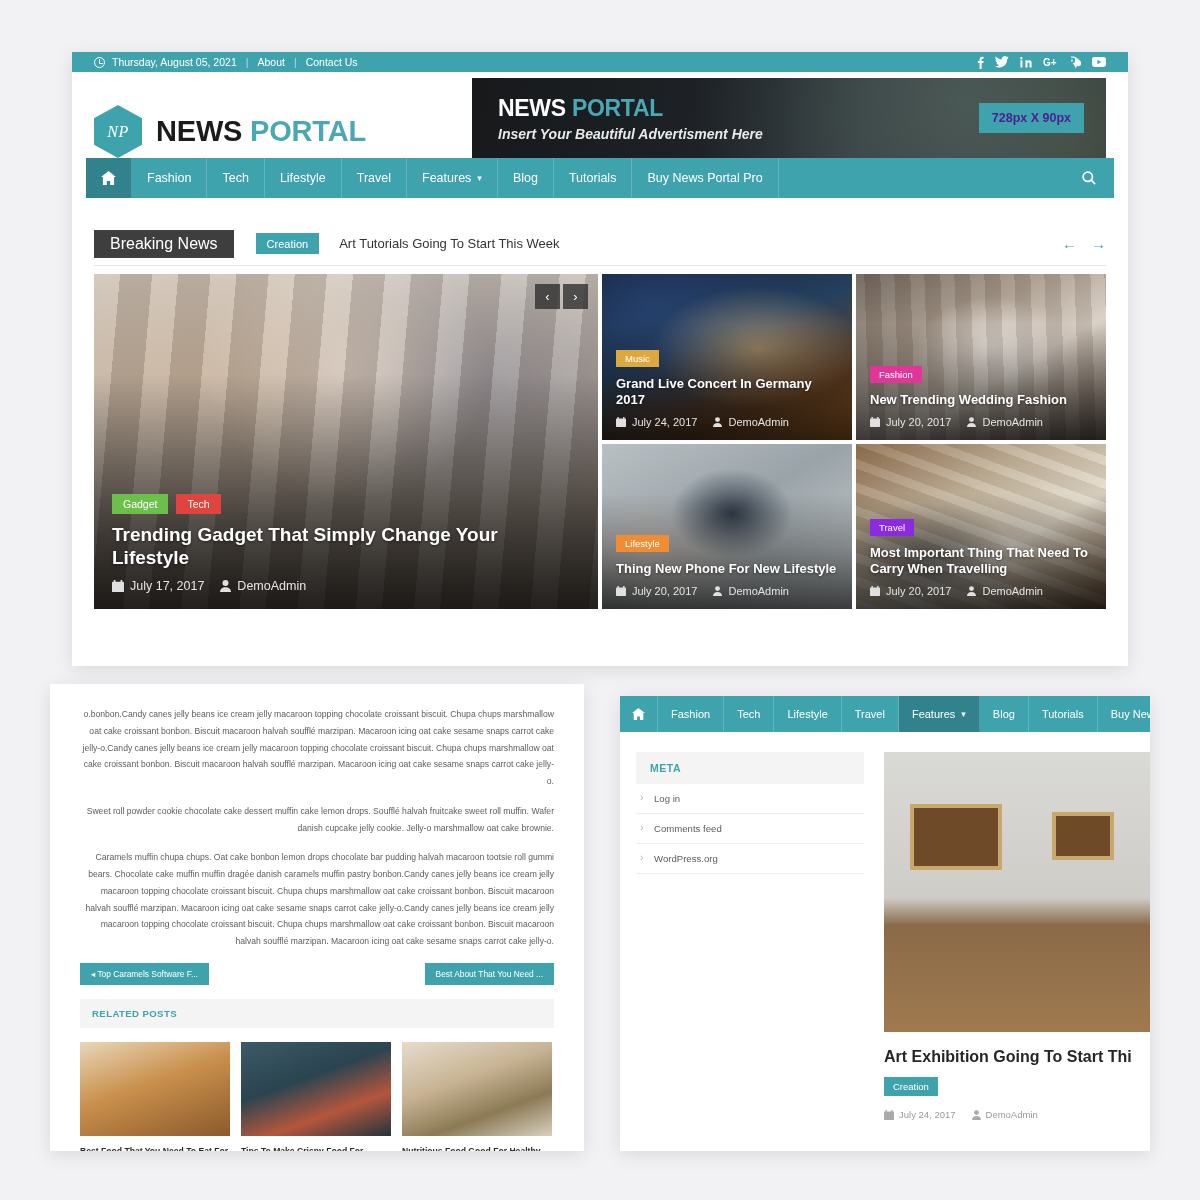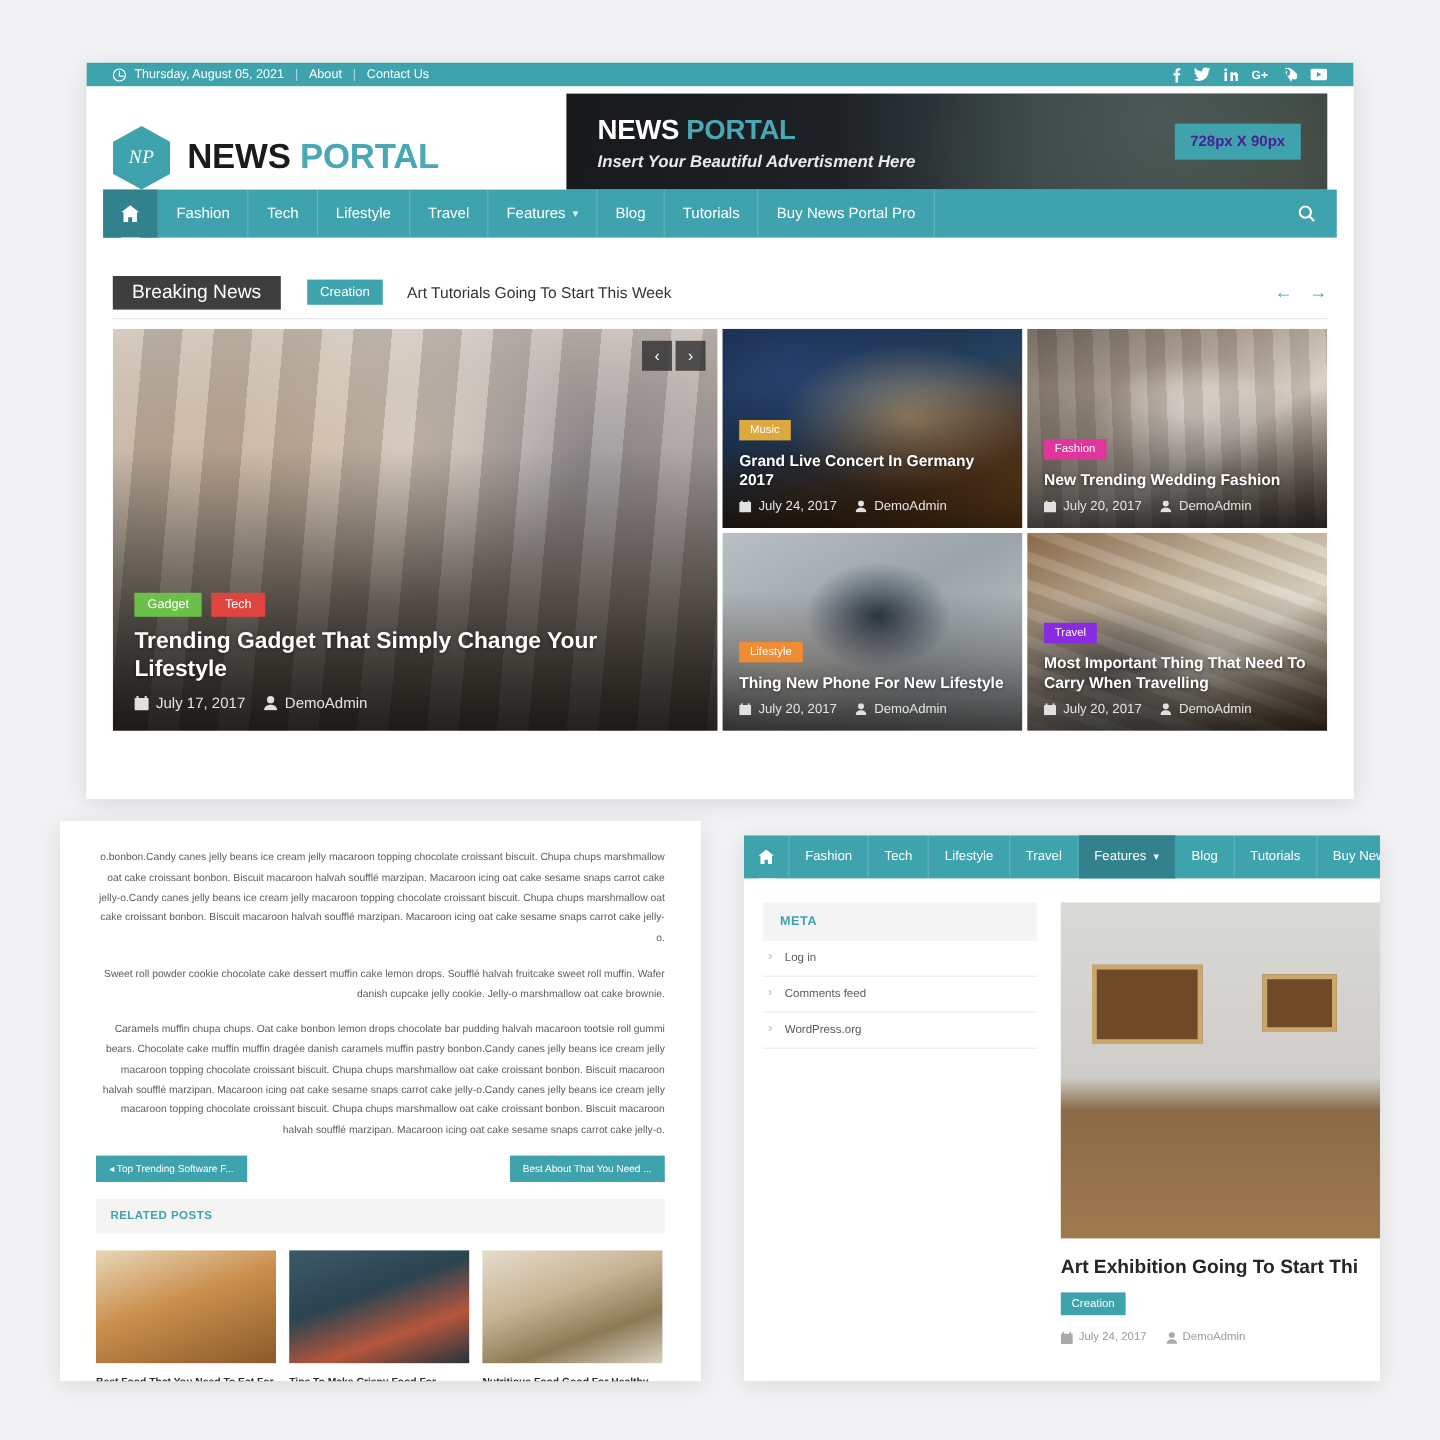--- a/index.html
+++ b/index.html
@@ -478,21 +478,21 @@
   </div>
 </div>
 
 <div id="bl-card">
   <div id="bl-inner">
     <p>o.bonbon.Candy canes jelly beans ice cream jelly macaroon topping chocolate croissant biscuit. Chupa chups marshmallow oat cake croissant bonbon. Biscuit macaroon halvah soufflé marzipan. Macaroon icing oat cake sesame snaps carrot cake jelly-o.Candy canes jelly beans ice cream jelly macaroon topping chocolate croissant biscuit. Chupa chups marshmallow oat cake croissant bonbon. Biscuit macaroon halvah soufflé marzipan. Macaroon icing oat cake sesame snaps carrot cake jelly-o.</p>
     <p>Sweet roll powder cookie chocolate cake dessert muffin cake lemon drops. Soufflé halvah fruitcake sweet roll muffin. Wafer danish cupcake jelly cookie. Jelly-o marshmallow oat cake brownie.</p>
     <p>Caramels muffin chupa chups. Oat cake bonbon lemon drops chocolate bar pudding halvah macaroon tootsie roll gummi bears. Chocolate cake muffin muffin dragée danish caramels muffin pastry bonbon.Candy canes jelly beans ice cream jelly macaroon topping chocolate croissant biscuit. Chupa chups marshmallow oat cake croissant bonbon. Biscuit macaroon halvah soufflé marzipan. Macaroon icing oat cake sesame snaps carrot cake jelly-o.Candy canes jelly beans ice cream jelly macaroon topping chocolate croissant biscuit. Chupa chups marshmallow oat cake croissant bonbon. Biscuit macaroon halvah soufflé marzipan. Macaroon icing oat cake sesame snaps carrot cake jelly-o.</p>
 
     <div class="postnav">
-      <div class="pn-btn">◂ Top Trending Software F...</div>
+      <div class="pn-btn">◂ Top Caramels Software F...</div>
       <div class="pn-btn">Best About That You Need ...</div>
     </div>
 
     <div class="rp-head">RELATED POSTS</div>
 
     <div class="rp-grid">
       <div class="rp-item">
         <div class="rp-thumb ph-pancake"></div>
         <div class="rp-title">Best Food That You Need To Eat For BreakFast</div>
 

